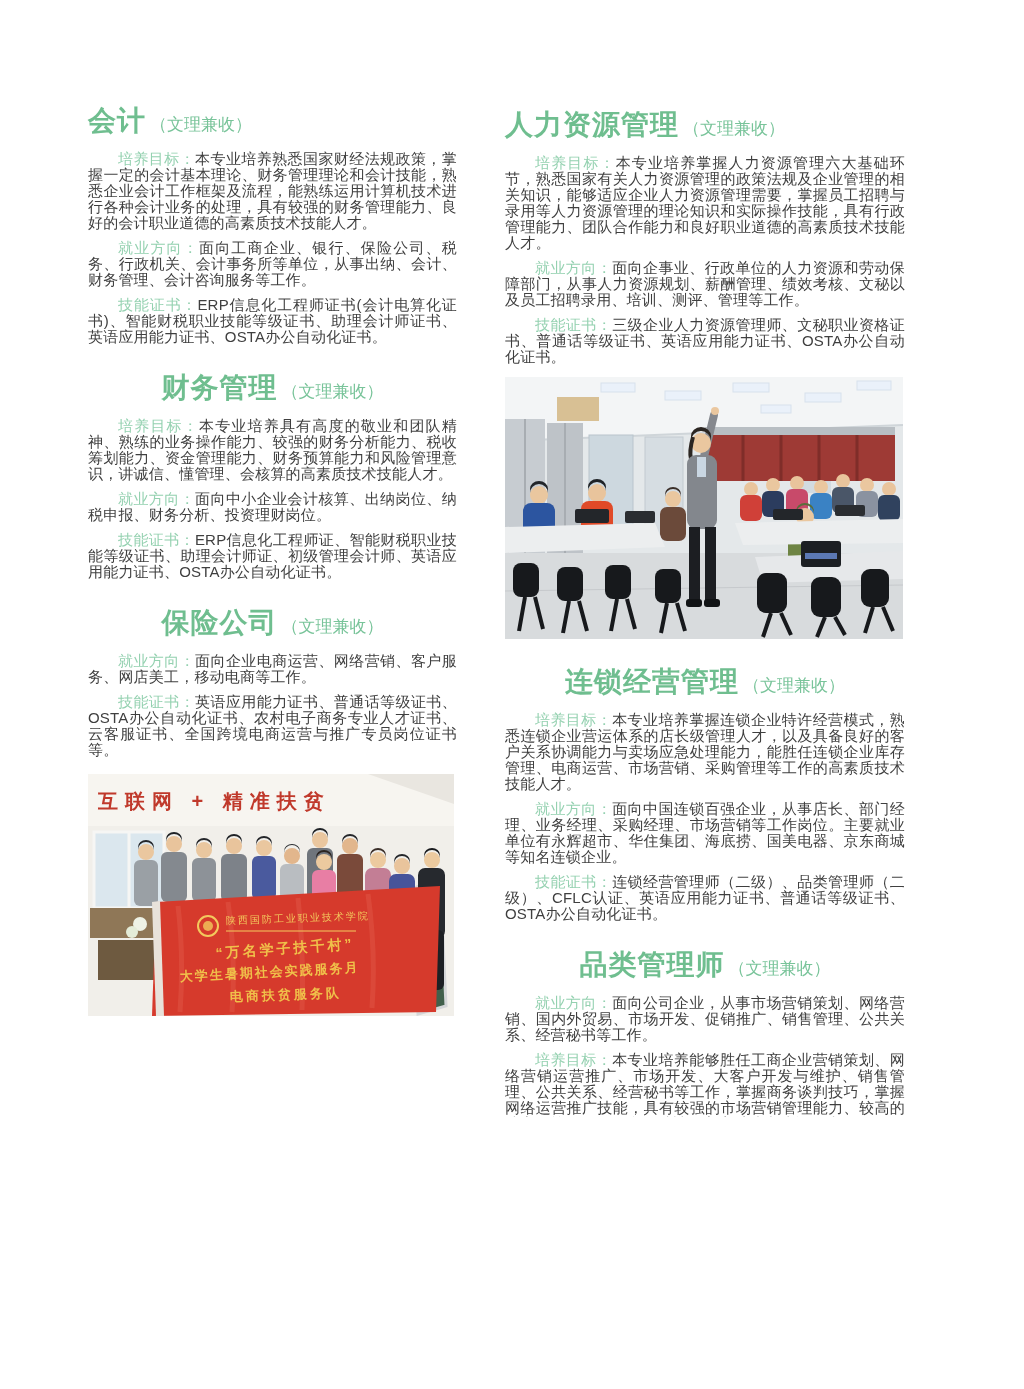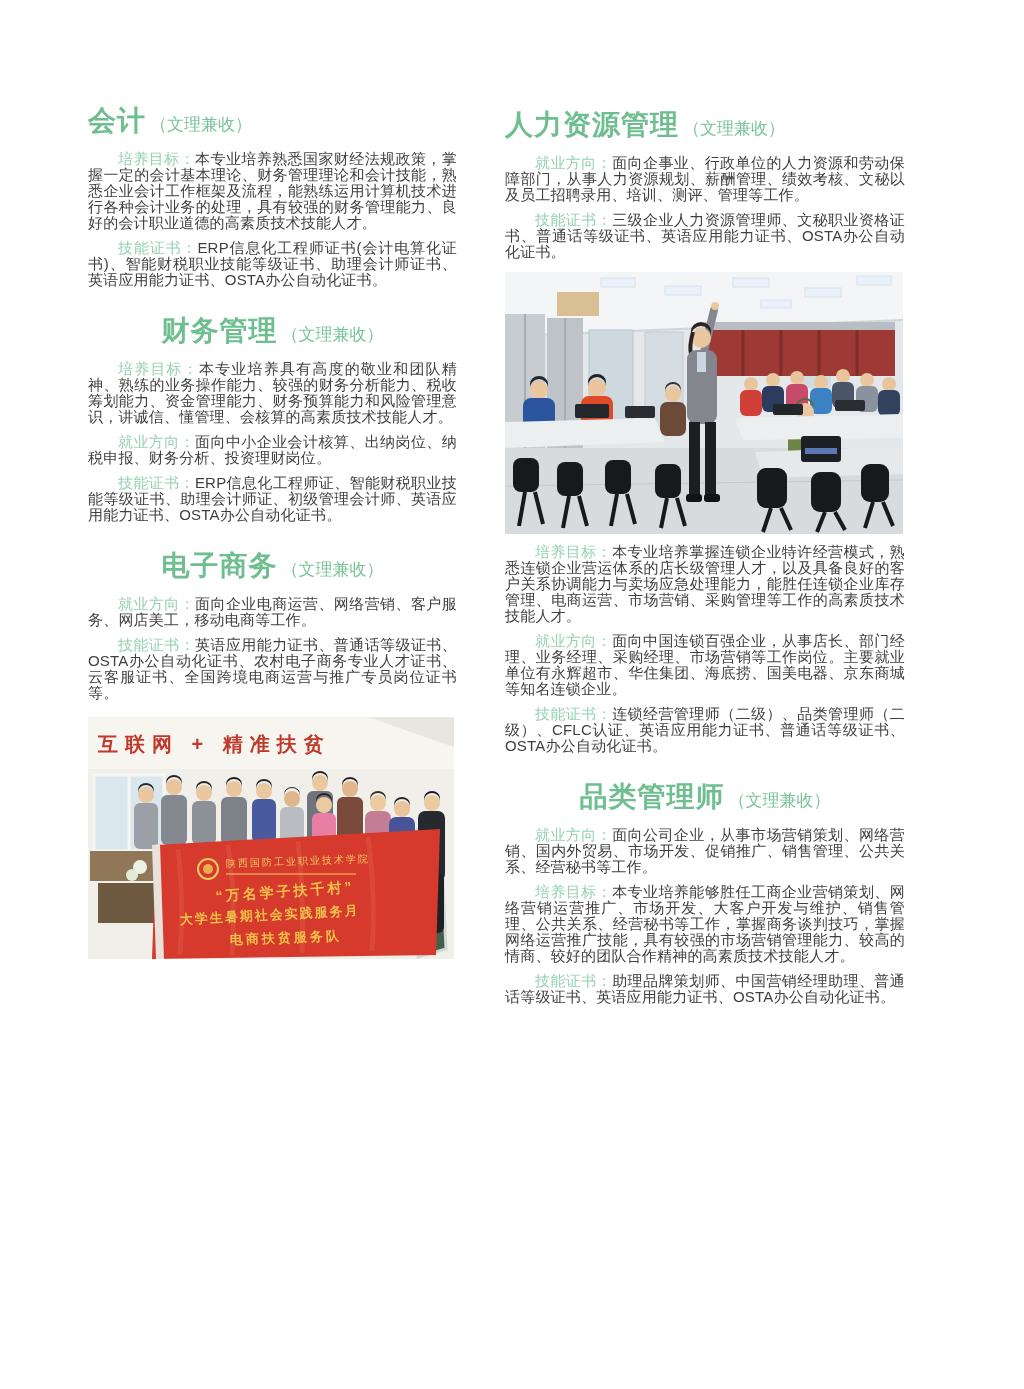--- a/index.html
+++ b/index.html
@@ -32,32 +32,33 @@
 </head>
 <body>
 
 <div id="page">
 
   <div class="col col-left">
 
     <section class="sec">
       <h2><span>会计</span><span class="adm">（文理兼收）</span></h2>
       <p><span class="lbl">培养目标：</span><span>本专业培养熟悉国家财经法规政策，掌握一定的会计基本理论、财务管理理论和会计技能，熟悉企业会计工作框架及流程，能熟练运用计算机技术进行各种会计业务的处理，具有较强的财务管理能力、良好的会计职业道德的高素质技术技能人才。</span></p>
+      <p><span class="lbl">就业方向：</span><span>面向工商企业、银行、保险公司、税务、行政机关、会计事务所等单位，从事出纳、会计、财务管理、会计咨询服务等工作。</span></p>
       <p><span class="lbl">技能证书：</span><span>ERP信息化工程师证书(会计电算化证书)、智能财税职业技能等级证书、助理会计师证书、英语应用能力证书、OSTA办公自动化证书。</span></p>
     </section>
 
     <section class="sec">
       <h2><span>财务管理</span><span class="adm">（文理兼收）</span></h2>
       <p><span class="lbl">培养目标：</span><span>本专业培养具有高度的敬业和团队精神、熟练的业务操作能力、较强的财务分析能力、税收筹划能力、资金管理能力、财务预算能力和风险管理意识，讲诚信、懂管理、会核算的高素质技术技能人才。</span></p>
       <p><span class="lbl">就业方向：</span><span>面向中小企业会计核算、出纳岗位、纳税申报、财务分析、投资理财岗位。</span></p>
       <p><span class="lbl">技能证书：</span><span>ERP信息化工程师证、智能财税职业技能等级证书、助理会计师证、初级管理会计师、英语应用能力证书、OSTA办公自动化证书。</span></p>
     </section>
 
     <section class="sec">
-      <h2><span>电子商务</span><span class="adm">（文理兼收）</span></h2>
+      <h2><span>保险公司</span><span class="adm">（文理兼收）</span></h2>
       <p><span class="lbl">就业方向：</span><span>面向企业电商运营、网络营销、客户服务、网店美工，移动电商等工作。</span></p>
       <p><span class="lbl">技能证书：</span><span>英语应用能力证书、普通话等级证书、OSTA办公自动化证书、农村电子商务专业人才证书、云客服证书、全国跨境电商运营与推广专员岗位证书等。</span></p>
     </section>
 
     <figure class="photo-left">
       <svg viewBox="0 0 366 242" preserveAspectRatio="none">
         <rect width="366" height="242" fill="#f1efea"></rect>
         <rect width="366" height="52" fill="#f7f5f0"></rect>
         <polygon points="280,0 366,0 366,30" fill="#e9e6e0"></polygon>
 
@@ -153,20 +154,21 @@
           <text x="142" y="227" font-size="13" font-weight="bold" fill="#f0c04a" letter-spacing="3" transform="rotate(-2 142 227)">电商扶贫服务队</text>
         </g>
       </svg>
     </figure>
   </div>
 
   <div class="col col-right">
 
     <section class="sec">
       <h2><span>人力资源管理</span><span class="adm">（文理兼收）</span></h2>
+      <p><span class="lbl">培养目标：</span><span>本专业培养掌握人力资源管理六大基础环节，熟悉国家有关人力资源管理的政策法规及企业管理的相关知识，能够适应企业人力资源管理需要，掌握员工招聘与录用等人力资源管理的理论知识和实际操作技能，具有行政管理能力、团队合作能力和良好职业道德的高素质技术技能人才。</span></p>
       <p><span class="lbl">就业方向：</span><span>面向企事业、行政单位的人力资源和劳动保障部门，从事人力资源规划、薪酬管理、绩效考核、文秘以及员工招聘录用、培训、测评、管理等工作。</span></p>
       <p><span class="lbl">技能证书：</span><span>三级企业人力资源管理师、文秘职业资格证书、普通话等级证书、英语应用能力证书、OSTA办公自动化证书。</span></p>
     </section>
 
     <figure class="photo-right">
       <svg viewBox="0 0 398 262" preserveAspectRatio="none">
         <rect width="398" height="262" fill="#e4e8ea"></rect>
 
         <polygon points="0,0 398,0 398,48 0,64" fill="#f3f5f6"></polygon>
         <g fill="#eaf1fa" stroke="#d7e1ec">
@@ -288,20 +290,21 @@
           <rect x="192" y="80" width="9" height="20" fill="#c9d6e2"></rect>
           <rect x="184" y="150" width="11" height="74" fill="#1c1e22"></rect>
           <rect x="200" y="150" width="11" height="74" fill="#1c1e22"></rect>
           <rect x="181" y="222" width="16" height="8" rx="3" fill="#111315"></rect>
           <rect x="199" y="222" width="16" height="8" rx="3" fill="#111315"></rect>
         </g>
       </svg>
     </figure>
 
     <section class="sec">
+      <h2><span>连锁经营管理</span><span class="adm">（文理兼收）</span></h2>
       <p><span class="lbl">培养目标：</span><span>本专业培养掌握连锁企业特许经营模式，熟悉连锁企业营运体系的店长级管理人才，以及具备良好的客户关系协调能力与卖场应急处理能力，能胜任连锁企业库存管理、电商运营、市场营销、采购管理等工作的高素质技术技能人才。</span></p>
       <p><span class="lbl">就业方向：</span><span>面向中国连锁百强企业，从事店长、部门经理、业务经理、采购经理、市场营销等工作岗位。主要就业单位有永辉超市、华住集团、海底捞、国美电器、京东商城等知名连锁企业。</span></p>
       <p><span class="lbl">技能证书：</span><span>连锁经营管理师（二级）、品类管理师（二级）、CFLC认证、英语应用能力证书、普通话等级证书、OSTA办公自动化证书。</span></p>
     </section>
 
     <section class="sec">
       <h2><span>品类管理师</span><span class="adm">（文理兼收）</span></h2>
       <p><span class="lbl">就业方向：</span><span>面向公司企业，从事市场营销策划、网络营销、国内外贸易、市场开发、促销推广、销售管理、公共关系、经营秘书等工作。</span></p>
       <p><span class="lbl">培养目标：</span><span>本专业培养能够胜任工商企业营销策划、网络营销运营推广、市场开发、大客户开发与维护、销售管理、公共关系、经营秘书等工作，掌握商务谈判技巧，掌握网络运营推广技能，具有较强的市场营销管理能力、较高的情商、较好的团队合作精神的高素质技术技能人才。</span></p>
       <p><span class="lbl">技能证书：</span><span>助理品牌策划师、中国营销经理助理、普通话等级证书、英语应用能力证书、OSTA办公自动化证书。</span></p>

